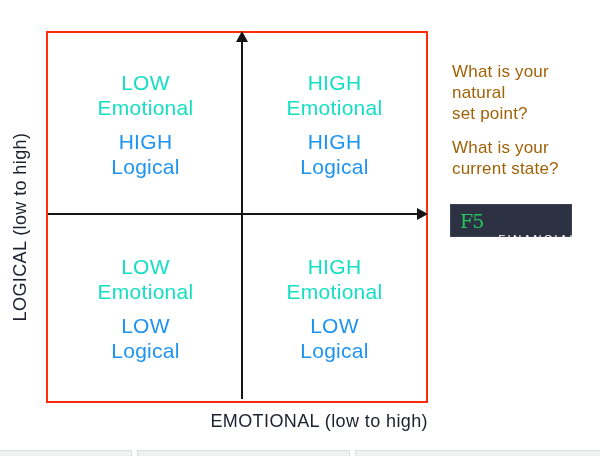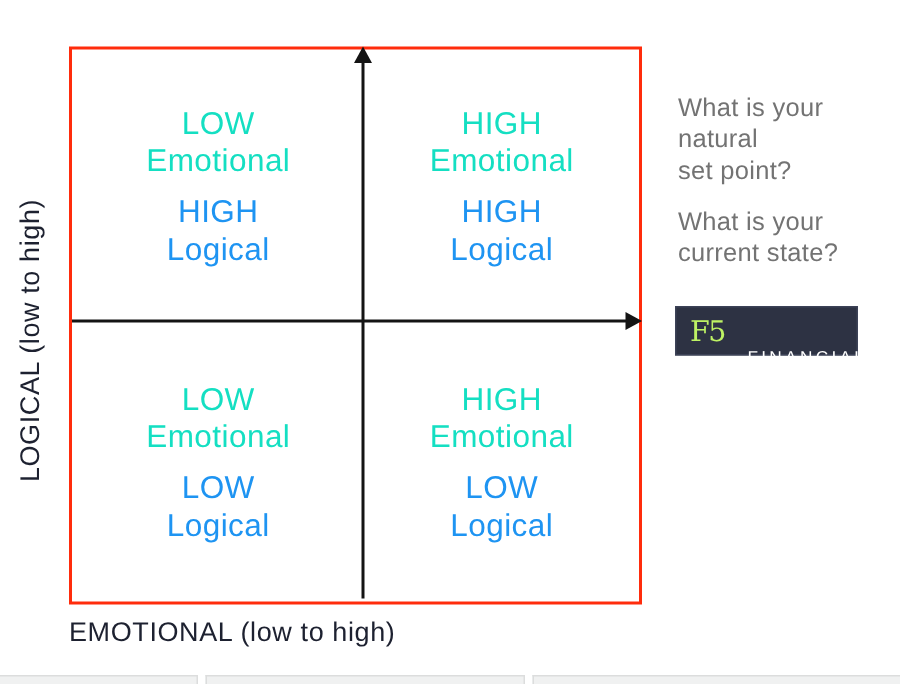--- a/index.html
+++ b/index.html
@@ -44,40 +44,40 @@
   .emotional-label { color:#14dfc2; }
   .logical-label   { color:#1e94f2; }
 
   
   .y-axis-label {
     position:absolute; left:-103px; top:215px; width:250px; height:24px;
     transform:rotate(-90deg); text-align:center;
     font-size:18px; font-weight:500; color:#1d2130; letter-spacing:0.4px;
   }
   .x-axis-label {
-    position:absolute; left:46px; top:411px; width:382px; text-align:left;
+    position:absolute; left:46px; top:411px; width:382px; text-align:right;
     font-size:18px; font-weight:500; color:#1d2130; letter-spacing:0.4px;
   }
 
   
   .side-panel { position:absolute; left:452px; top:61px; width:130px; }
   .question {
-    font-size:17px; line-height:21px; font-weight:500; color:#737373;
+    font-size:17px; line-height:21px; font-weight:500; color:#a16207;
     white-space:pre-line; letter-spacing:0.2px;
   }
   .question + .question { margin-top:13px; }
 
   
   .logo {
     position:absolute; left:450px; top:204px; width:122px; height:33px;
     background:#2d3243; border:1px solid #3c4257;
     display:flex; align-items:center; padding:0 9px;
   }
   .logo-mark {
-    font-family:"DejaVu Serif", serif; font-size:19px; color:#bef264;
+    font-family:"DejaVu Serif", serif; font-size:19px; color:#22c55e;
     letter-spacing:-1px;
   }
   .logo-divider { width:1px; height:19px; background:#8b90a1; margin:0 8px 0 7px; }
   .logo-name {
     font-size:11.5px; color:#ffffff; letter-spacing:2.2px; font-weight:400;margin-top:36px;
   }
 
   
   .thumb-strip { position:absolute; left:0; top:450px; width:600px; height:6px; }
   .thumb {

